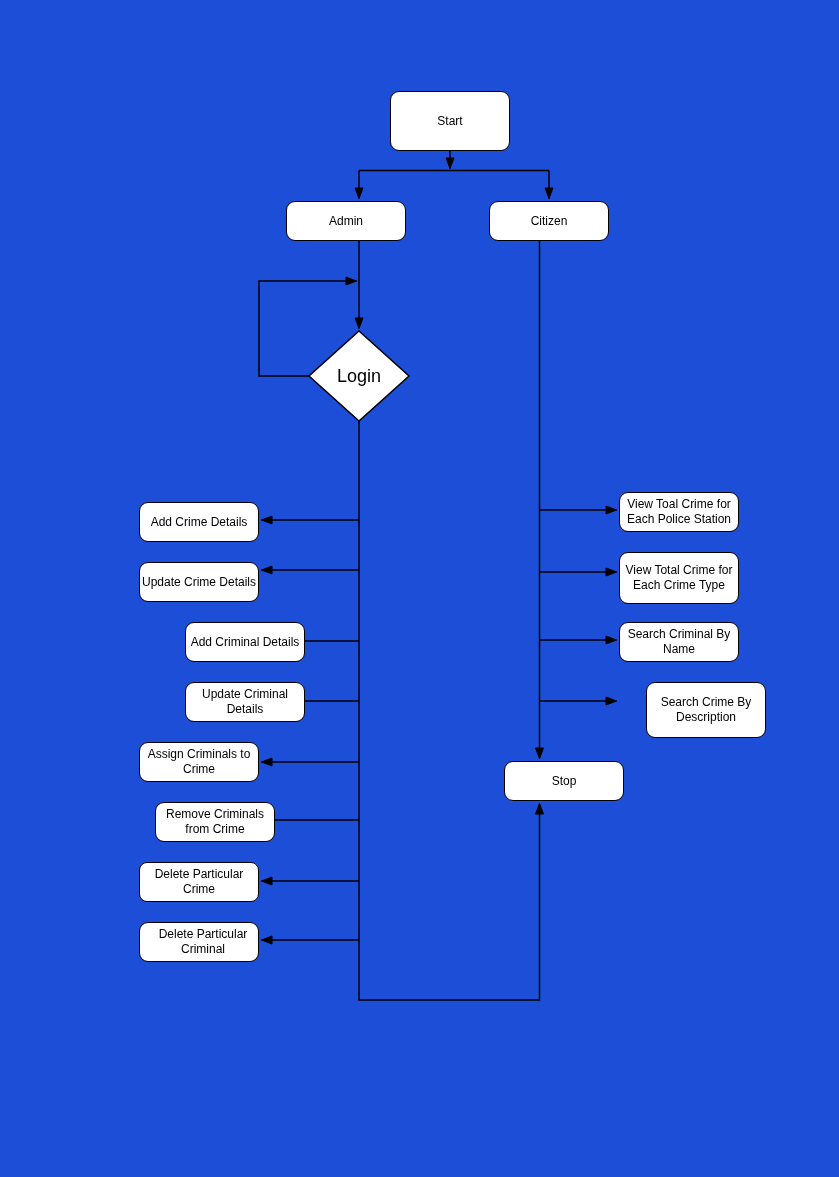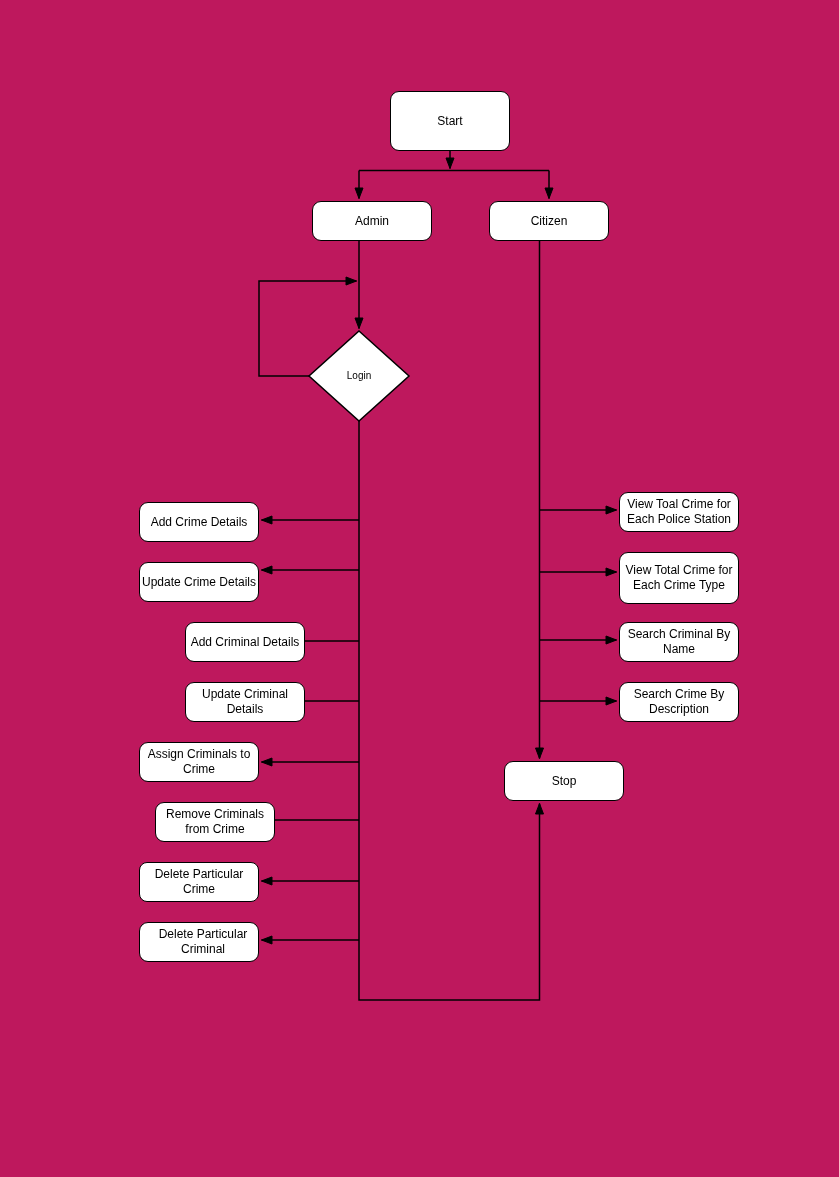--- a/index.html
+++ b/index.html
@@ -5,21 +5,21 @@
   html, body {
     margin: 0;
     padding: 0;
     background: #ffffff;
     font-family: "Liberation Sans", "DejaVu Sans", sans-serif;
   }
   .canvas {
     position: relative;
     width: 839px;
     height: 1177px;
-    background: #be185d;
+    background: #1d4ed8;
     overflow: hidden;
   }
   .edges {
     position: absolute;
     left: 0;
     top: 0;
   }
   .edge {
     stroke: #000000;
     stroke-width: 1.5;
@@ -45,21 +45,21 @@
     color: #000000;
     padding: 1px 0;
   }
   .label-only {
     position: absolute;
     box-sizing: border-box;
     display: flex;
     align-items: center;
     justify-content: center;
     text-align: center;
-    font-size: 10px;
+    font-size: 18px;
     line-height: 1.25;
     color: #000000;
     background: transparent;
     border: none;
   }
 </style>
 </head>
 <body>
 
 <div class="canvas">
@@ -99,21 +99,21 @@
     <path class="edge" d="M359,940 L261.5,940" marker-end="url(#arrowhead)"></path>
 
     <path class="edge" d="M539.5,510 L616.5,510" marker-end="url(#arrowhead)"></path>
     <path class="edge" d="M539.5,572 L616.5,572" marker-end="url(#arrowhead)"></path>
     <path class="edge" d="M539.5,640 L616.5,640" marker-end="url(#arrowhead)"></path>
     <path class="edge" d="M539.5,701 L616.5,701" marker-end="url(#arrowhead)"></path>
   </svg>
 
   <div class="node" style="left:390px; top:91px; width:120px; height:60px;">Start</div>
 
-  <div class="node" style="left:312px; top:201px; width:120px; height:40px;">Admin</div>
+  <div class="node" style="left:286px; top:201px; width:120px; height:40px;">Admin</div>
 
   <div class="node" style="left:489px; top:201px; width:120px; height:40px;">Citizen</div>
 
   <div class="label-only" style="left:309px; top:356px; width:100px; height:40px;">Login</div>
 
   <div class="node" style="left:504px; top:761px; width:120px; height:40px;">Stop</div>
 
   <div class="node" style="left:139px; top:502px; width:120px; height:40px;">Add Crime Details</div>
 
   <div class="node" style="left:139px; top:562px; width:120px; height:40px;text-align:center;">Update Crime Details</div>
@@ -129,15 +129,15 @@
   <div class="node" style="left:139px; top:862px; width:120px; height:40px;border-radius:8px;">Delete Particular Crime</div>
 
   <div class="node" style="left:139px; top:922px; width:120px; height:40px;padding-left:8px;">Delete Particular Criminal</div>
 
   <div class="node" style="left:619px; top:492px; width:120px; height:40px;">View Toal Crime for Each Police Station</div>
 
   <div class="node" style="left:619px; top:552px; width:120px; height:52px;">View Total Crime for Each Crime Type</div>
 
   <div class="node" style="left:619px; top:622px; width:120px; height:40px;">Search Criminal By Name</div>
 
-  <div class="node" style="left:619px; top:682px; width:120px; height:40px;">Search Crime By Description</div>
+  <div class="node" style="left:646px; top:682px; width:120px; height:56px;">Search Crime By Description</div>
 
 </div>
 
 </body></html>

